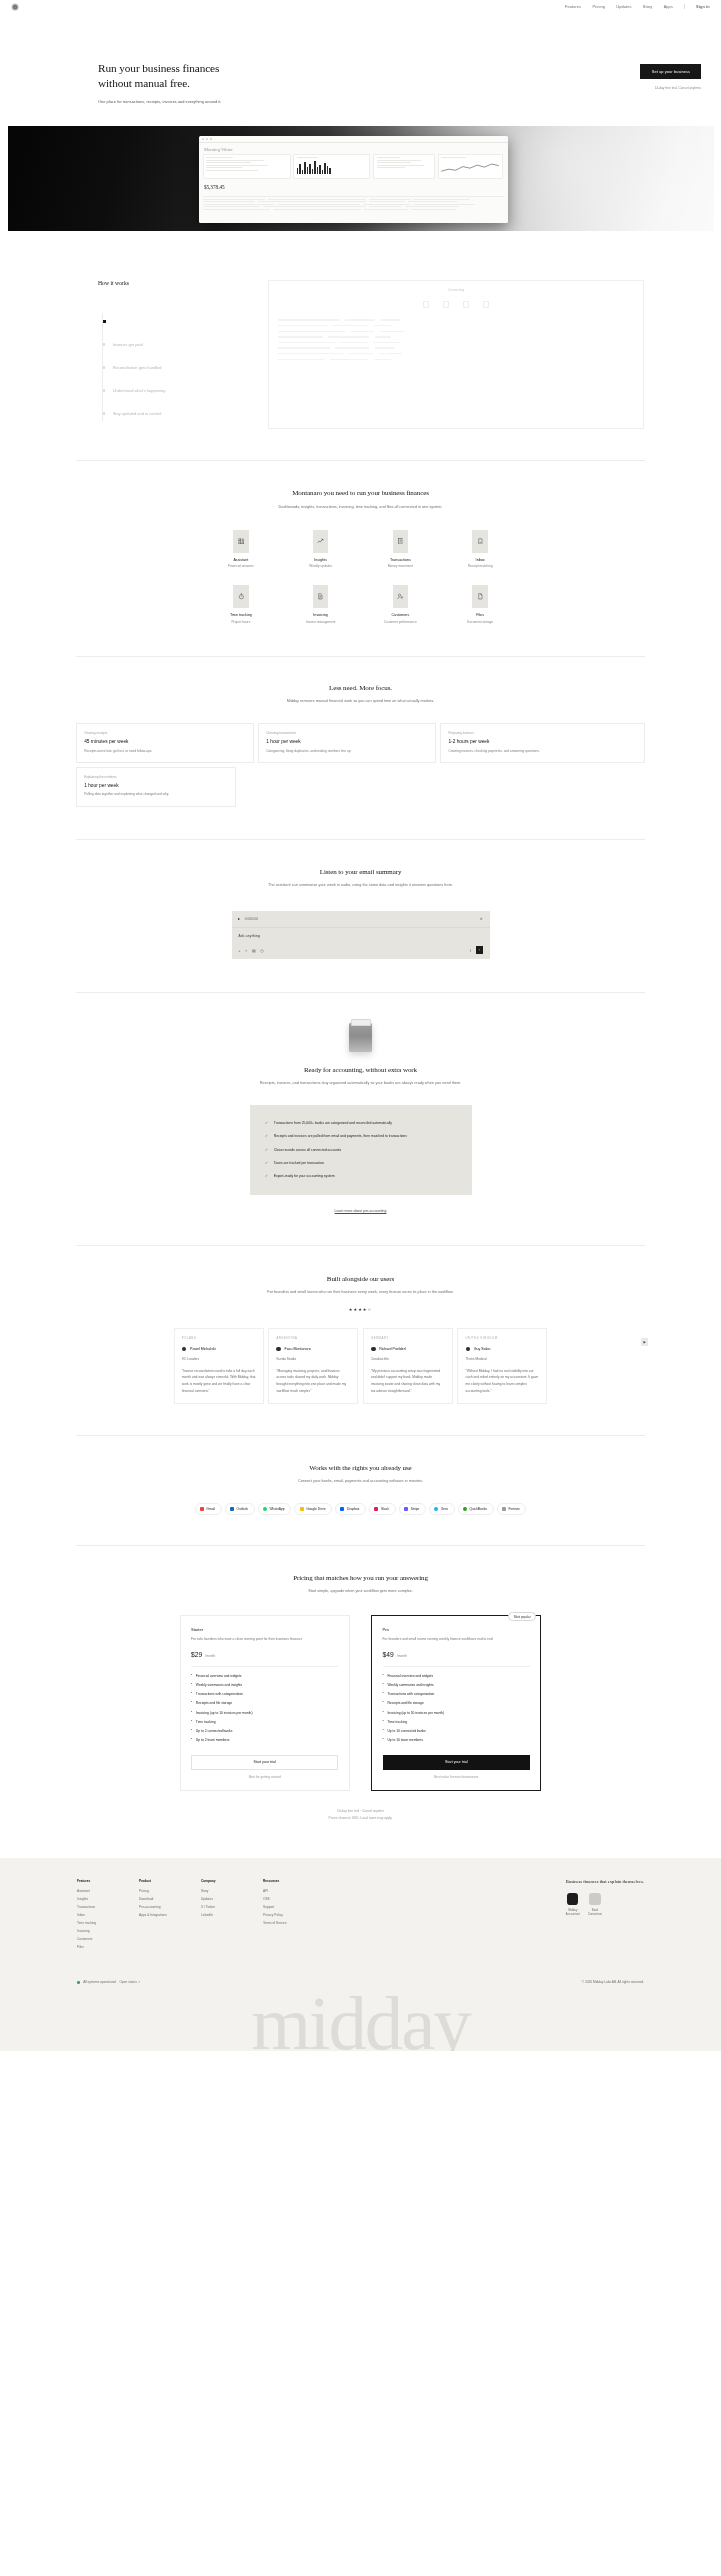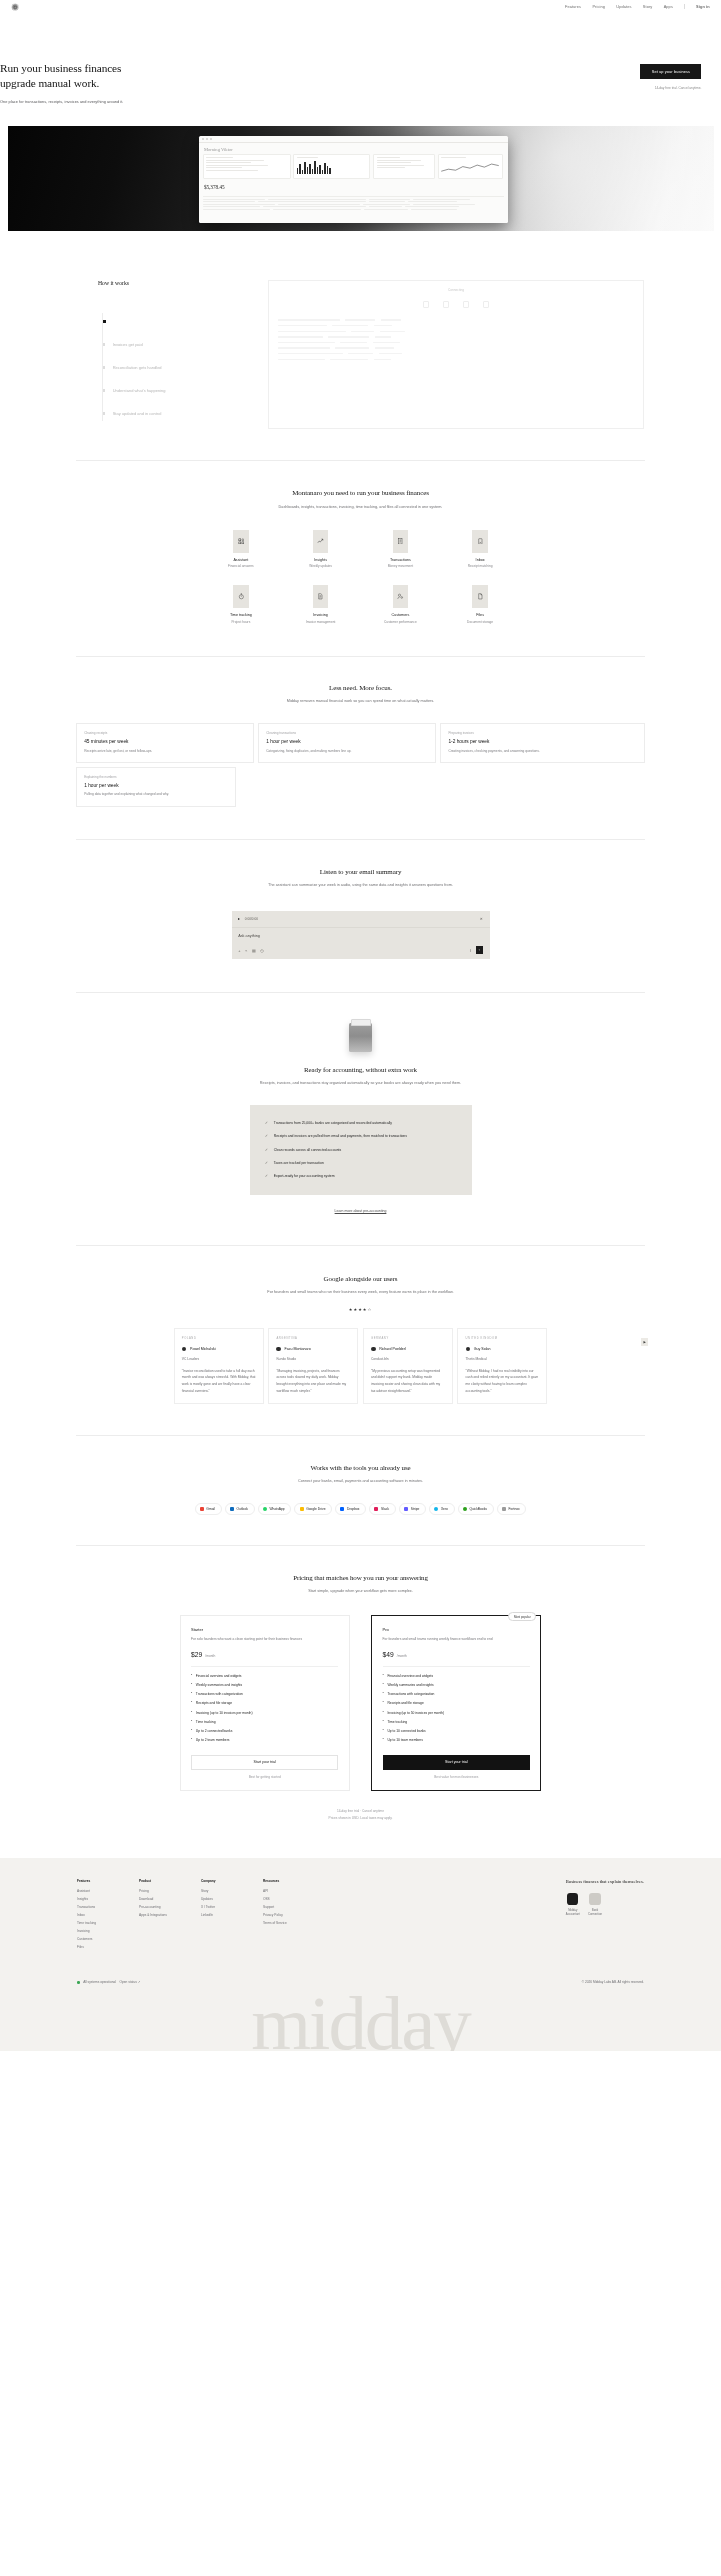--- a/index.html
+++ b/index.html
@@ -21,21 +21,21 @@
   .nav-logo { width: 8.2px; height: 8.2px; display: block; }
   .nav-links { display: flex; align-items: center; gap: 11.3px; }
   .nav-links a {
     font-size: 3.9px; color: #6d6d6d; text-decoration: none; letter-spacing: 0.1px;
   }
   .nav-sep { width: 0.5px; height: 5.2px; background: #dcdcdc; }
   .nav-signin { font-size: 3.9px; color: #111; text-decoration: none; font-weight: 600; }
 
   
   .hero { padding: 48px 0 0 0; display: flex; }
-  .hero-left { width: 376px; }
+  .hero-left { width: 376px; padding-left: 98px; }
   .hero h1 {
     font-family: "Liberation Serif", serif;
     font-size: 11.3px; line-height: 1.30; font-weight: 400;
     letter-spacing: -0.1px; color: #121212;
   }
   .hero p.sub { margin-top: 8.2px; font-size: 3.9px; color: #57575a; letter-spacing: 0.03px; }
   .hero-right { flex: 1; display: flex; flex-direction: column; align-items: flex-end; padding-right: 19.6px; padding-top: 3.1px; }
   .btn-dark {
     background: #171717; color: #fff; font-size: 3.9px;
     padding: 4.6px 11.3px; border: none; cursor: pointer; letter-spacing: 0.1px;
@@ -275,21 +275,21 @@
       <a>Apps</a>
       <span class="nav-sep"></span>
       <a class="nav-signin">Sign in</a>
     </div>
   </div>
 
   <div class="hero">
     <div class="hero-left">
       <h1>
         <span>Run your business finances</span><br>
-        <span>upgrade manual work.</span>
+        <span>without manual free.</span>
       </h1>
       <p class="sub">One place for transactions, receipts, invoices and everything around it.</p>
     </div>
     <div class="hero-right">
       <button class="btn-dark">Set up your business</button>
       <div class="hero-note">14-day free trial. Cancel anytime.</div>
     </div>
   </div>
 
   <div class="hero-img">
@@ -673,21 +673,21 @@
     </div>
 
     <a class="acct-link" href="#">Learn more about pre-accounting</a>
   </div>
 
   <div class="inner">
       <div class="hr"></div>
     </div>
 
   <div class="testi inner">
-    <div class="sec-title">Google alongside our users</div>
+    <div class="sec-title">Built alongside our users</div>
     <div class="sec-sub" style="max-width:206px">For founders and small teams who run their business every week, every feature earns its place in the workflow.</div>
     <div class="stars">★★★★☆</div>
 
     <div class="tcards">
       <div class="tcard">
         <div class="t-country">POLAND</div>
         <div class="t-person">
           <span class="t-av"></span>
           <span class="t-name">Pawel Michalski</span>
         </div>
@@ -727,21 +727,21 @@
 
       <div class="t-next">▶</div>
     </div>
   </div>
 
   <div class="inner">
       <div class="hr"></div>
     </div>
 
   <div class="tools inner">
-    <div class="sec-title">Works with the tools you already use</div>
+    <div class="sec-title">Works with the rights you already use</div>
     <div class="sec-sub" style="max-width:216px">Connect your banks, email, payments and accounting software in minutes.</div>
     <div class="chips">
       <div class="chip">
           <b style="background:#ea4335"></b>
           <span>Gmail</span>
         </div>
       <div class="chip">
           <b style="background:#0f6cbd"></b>
           <span>Outlook</span>
         </div>

